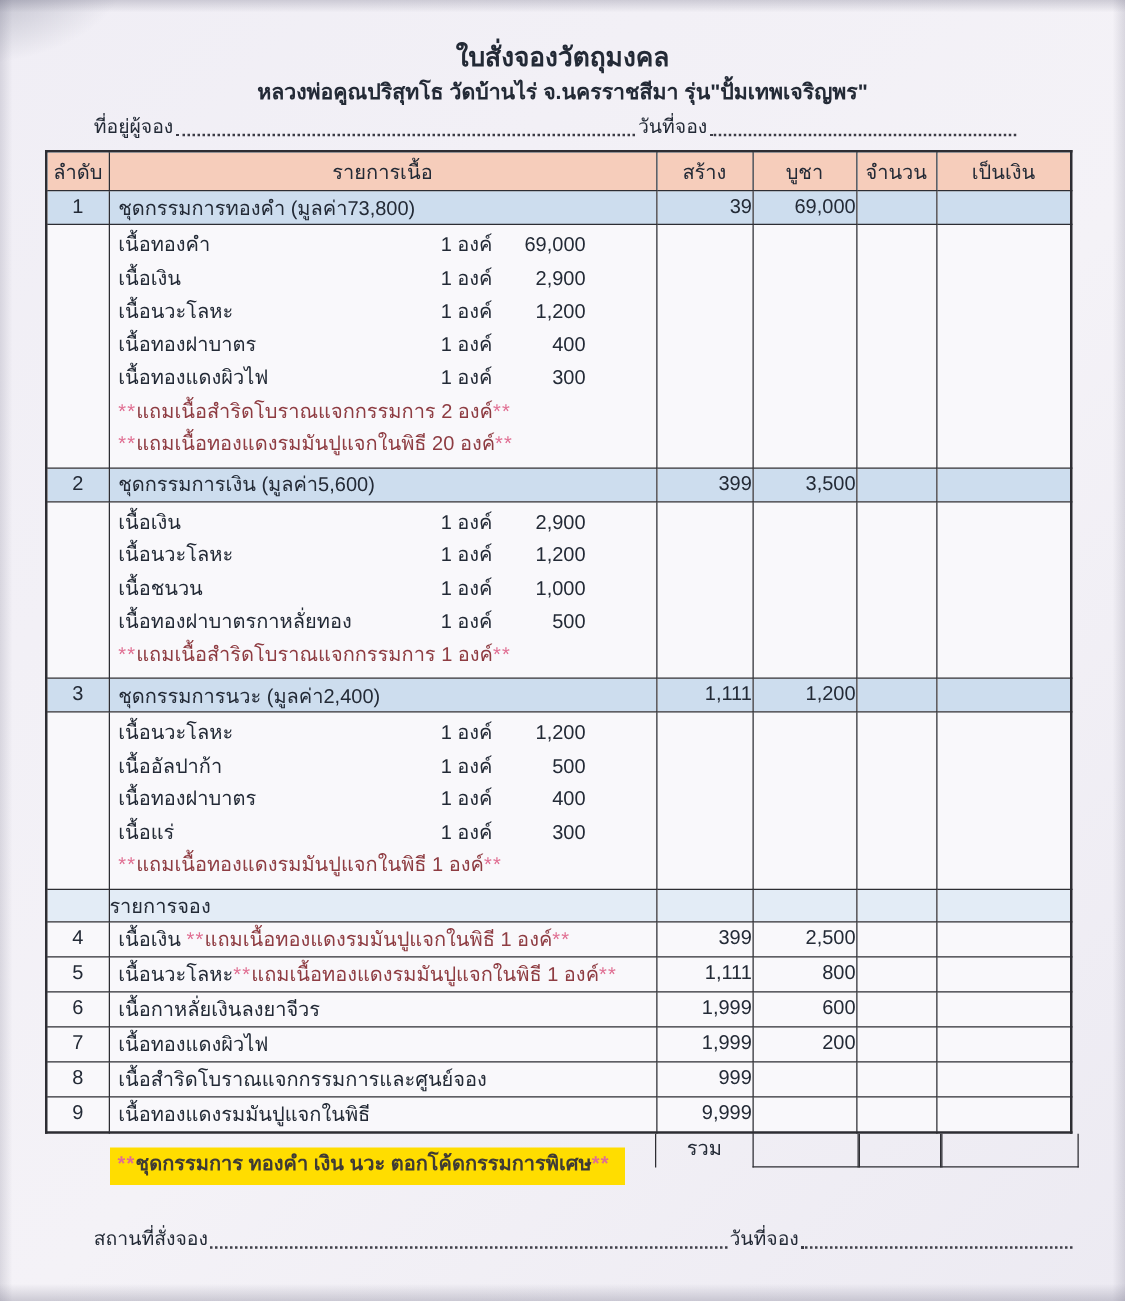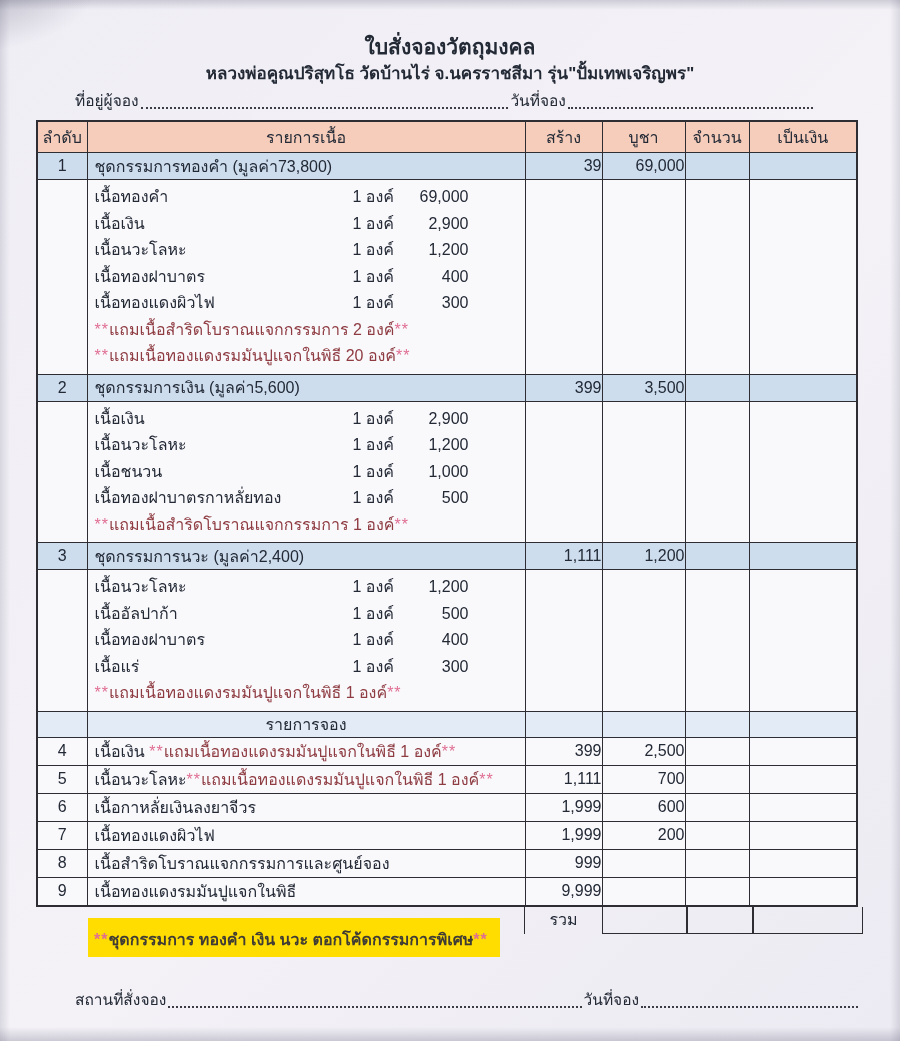--- a/index.html
+++ b/index.html
@@ -45,21 +45,21 @@
   thead th{
     background:var(--c-head,#f6cdbb);
     font-weight:normal; height:30px; font-size:16px;
   }
   tr.band td{ background:var(--c-band,#cdddee); height:26px; }
   tr.plain td{ height:27px; }
   tr.section td{ background:var(--c-section,#e3ecf6); height:25px; }
   .c-no{ text-align:center; }
   .c-name{ text-align:left; padding-left:7px !important; }
   .c-num{ text-align:right; }
-  .c-sec{ text-align:center; }
+  .c-sec{ }
   .c-detail{ padding:4px 0 4px 7px !important; }
   .dline{ display:flex; line-height:26.5px; }
   .dname{ width:258px; }
   .dunit{ width:50px; }
   .dprice{ width:66px; text-align:right; }
   .nline{ line-height:26.5px; color:var(--c-note,#8e3c42); }
   .rnote{ color:var(--c-note,#8e3c42); }
   .star{ color:var(--c-star,#e06e92); letter-spacing:1px; }
 
   .total-row{ display:flex; margin-left:524px; height:27px; font-size:16px; }
@@ -70,21 +70,21 @@
   .t-cell{
     border-left:1.5px solid var(--c-border,#2d2d33);
     border-right:1.5px solid var(--c-border,#2d2d33);
     border-bottom:1.5px solid var(--c-border,#2d2d33);
   }
   .t-c1{width:83px;} .t-c2{width:64px;} .t-c3{width:108px;}
 
   .hl-wrap{ margin:-16px 0 0 88px; position:relative; }
   .hl-note{
     display:inline-block; background:var(--c-hl,#ffdd00);
-    padding:9px 12px 5px 6px; font-size:16px; font-weight:bold; color:#3f3b35;
+    padding:0 12px 5px 6px; font-size:16px; font-weight:bold; color:#3f3b35;
   }
   .footer-line{ margin-top:30px; padding-right:40px !important; }
 </style>
 </head>
 <body>
 
 <div class="page">
 
   <div class="titles">
     <div class="title1">ใบสั่งจองวัตถุมงคล</div>
@@ -252,21 +252,21 @@
           <td class="c-name"><span>เนื้อเงิน </span><span class="star">**</span><span class="rnote">แถมเนื้อทองแดงรมมันปูแจกในพิธี 1 องค์</span><span class="star">**</span></td>
           <td class="c-num">399</td>
           <td class="c-num">2,500</td>
           <td></td>
           <td></td>
         </tr>
         <tr class="plain">
           <td class="c-no">5</td>
           <td class="c-name"><span>เนื้อนวะโลหะ</span><span class="star">**</span><span class="rnote">แถมเนื้อทองแดงรมมันปูแจกในพิธี 1 องค์</span><span class="star">**</span></td>
           <td class="c-num">1,111</td>
-          <td class="c-num">700</td>
+          <td class="c-num">800</td>
           <td></td>
           <td></td>
         </tr>
         <tr class="plain">
           <td class="c-no">6</td>
           <td class="c-name"><span>เนื้อกาหลั่ยเงินลงยาจีวร</span></td>
           <td class="c-num">1,999</td>
           <td class="c-num">600</td>
           <td></td>
           <td></td>

